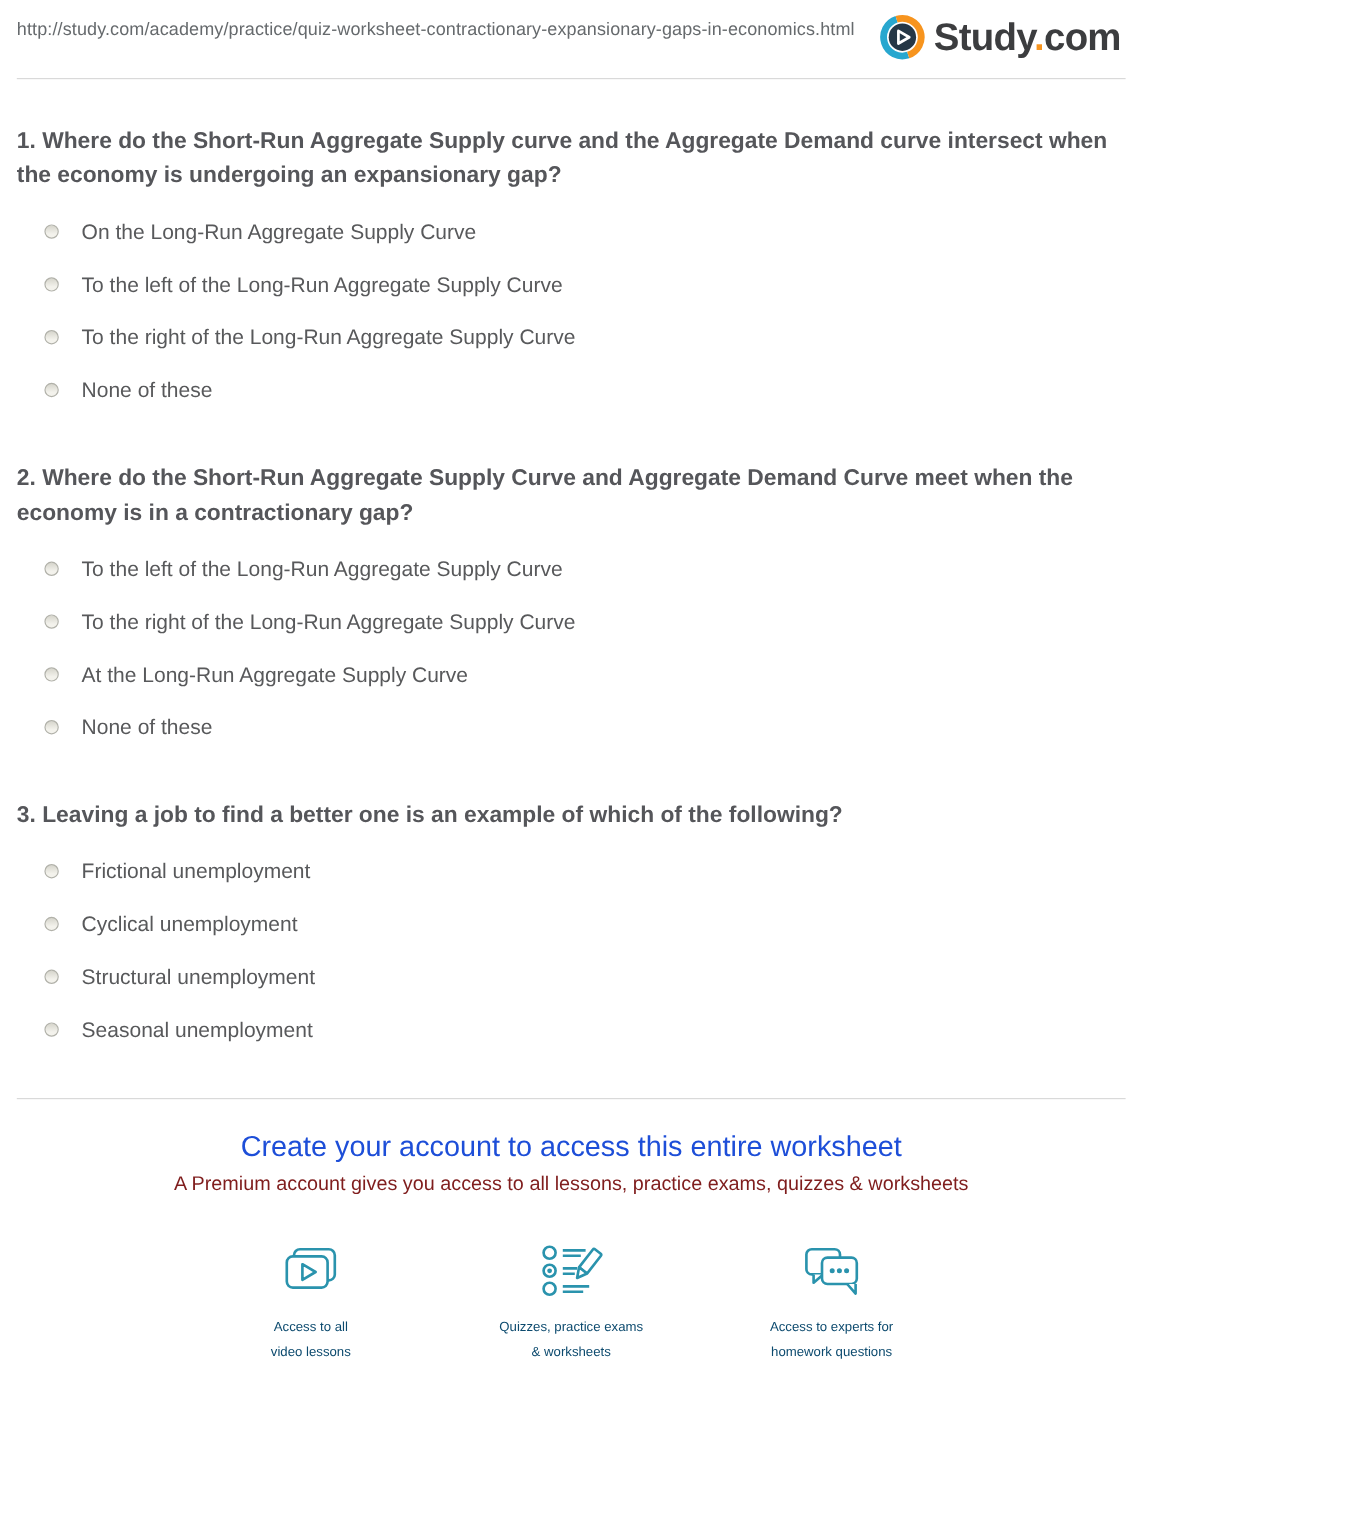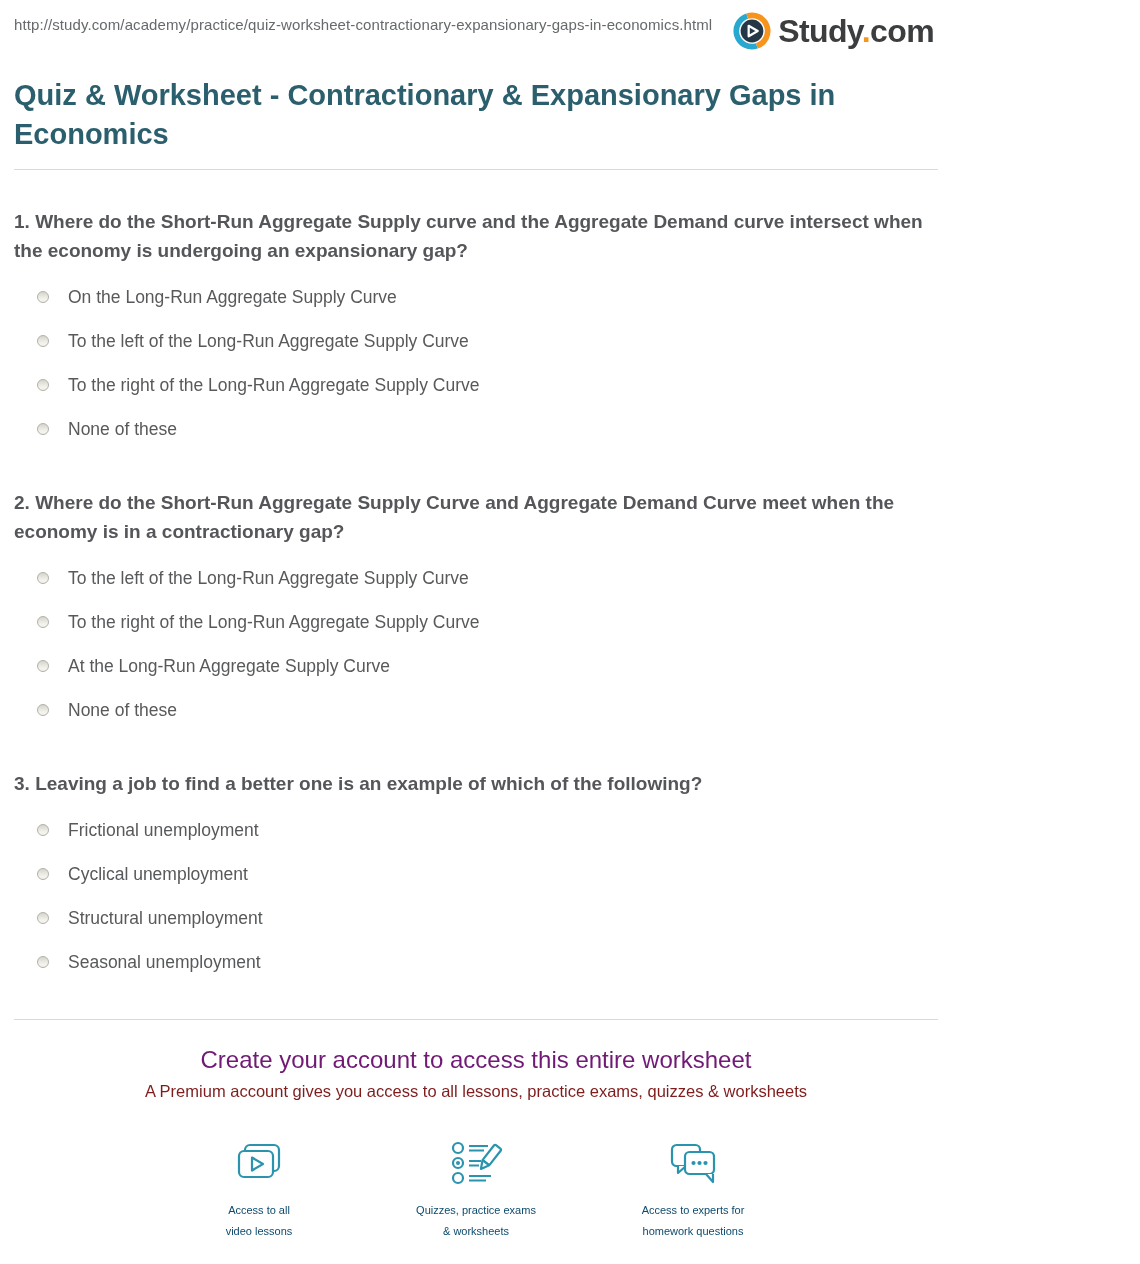--- a/index.html
+++ b/index.html
@@ -56,21 +56,21 @@
     border: 1px solid #b1b1a9;
     background: linear-gradient(180deg, #d6d5cc 0%, #f3f2ec 70%);
     margin-left: 23px;
     flex: 0 0 auto;
   }
   .option-label { margin-left: 19px; font-size: 17.5px; color: #58595b; }
 
   
   .signup-rule { border: none; border-top: 1px solid #d9d9d9; margin-top: 35px; }
   .signup { text-align: center; }
-  .signup-heading { margin-top: 26px; color: #701a75; font-size: 24px; font-weight: 400; }
+  .signup-heading { margin-top: 26px; color: #1d4ed8; font-size: 24px; font-weight: 400; }
   .signup-sub { margin-top: 8px; color: #7f1d1d; font-size: 16.5px; }
 
   .features { display: flex; justify-content: center; margin-top: 38px; }
   .feature { width: 217px; text-align: center; }
   .feature-icon { height: 50px; display: flex; justify-content: center; align-items: center; }
   .feature-caption { margin-top: 11px; font-size: 11px; color: #0c4a6e; line-height: 21px; }
 
   svg { display: block; }
 </style>
 </head>
@@ -90,21 +90,20 @@
           <circle cx="20" cy="20" r="12" fill="#253746"></circle>
           <path d="M16.5,14.5 L26,20 L16.5,25.5 Z" fill="none" stroke="#ffffff" stroke-width="2.4" stroke-linejoin="round"></path>
         </svg>
       </span>
       <span class="logo-text"><span>Study</span><span class="logo-dot">.</span><span>com</span></span>
     </div>
   </div>
 
   <div class="content">
 
-    <h1 class="page-title">Quiz &amp; Worksheet - Contractionary &amp; Expansionary Gaps in Economics</h1>
     <hr class="title-rule">
 
     <div class="question">
       <p class="q-text"><span>1.</span> <span>Where do the Short-Run Aggregate Supply curve and the Aggregate Demand curve intersect when the economy is undergoing an expansionary gap?</span></p>
       <ul class="options">
         <li class="option">
           <span class="radio"></span>
           <span class="option-label">On the Long-Run Aggregate Supply Curve</span>
         </li>
         <li class="option">

